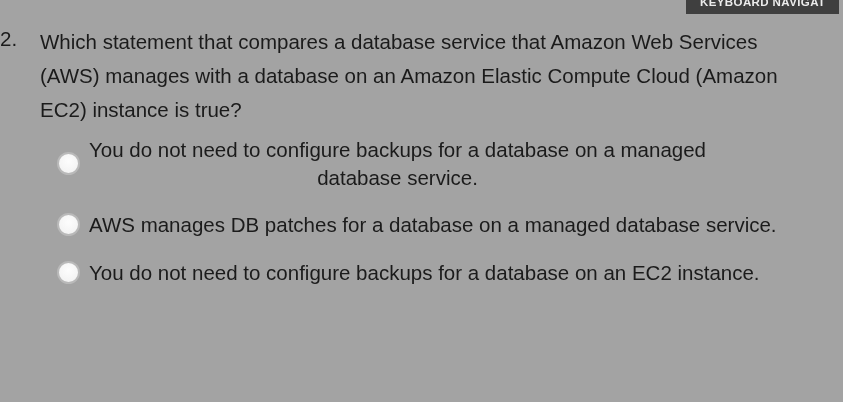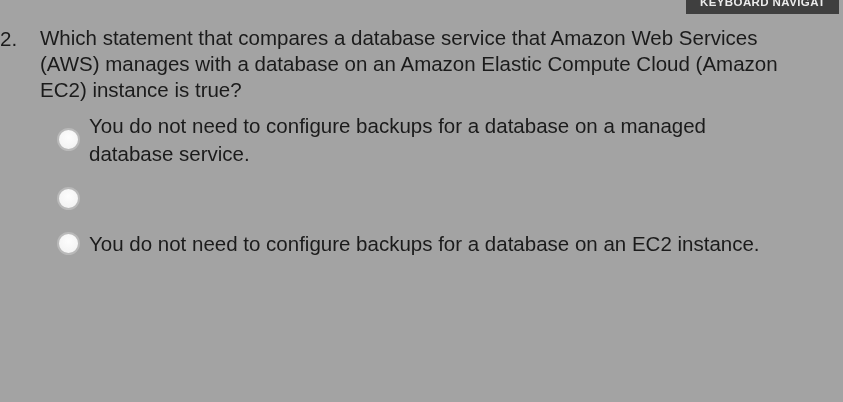--- a/index.html
+++ b/index.html
@@ -38,32 +38,33 @@
   }
   .qnum {
     flex: 0 0 40px;
     width: 40px;
     font-size: 20.5px;
     line-height: 27.5px;
     color: #1b1b1b;
   }
   .qtext {
     font-size: 20.5px;
-    line-height: 26px;
+    line-height: 34px;
     color: #1b1b1b;
     white-space: pre-line;
   }
   .options {
     margin: 9px 0 0 57px;
   }
   .option {
     display: flex;
     align-items: center;
     margin-bottom: 20px;
     cursor: default;
+    text-align: center;
   }
   .radio {
     flex: 0 0 auto;
     width: 19px;
     height: 19px;
     border: 2px solid #b9b9b9;
     border-radius: 50%;
     background: radial-gradient(circle at 50% 38%, #fdfdfd 0%, #f3f3f3 75%);
     margin-right: 9px;
   }
@@ -91,20 +92,21 @@
 
     <div class="options">
   <div class="option">
     <span class="radio"></span>
     <span class="option-text">You do not need to configure backups for a database on a managed
 database service.</span>
   </div>
 
   <div class="option">
     <span class="radio"></span>
+    <span class="option-text">AWS manages DB patches for a database on a managed database service.</span>
   </div>
 
 
   <div class="option">
     <span class="radio"></span>
     <span class="option-text">You do not need to configure backups for a database on an EC2 instance.</span>
   </div>
 </div>
   </div>
 

